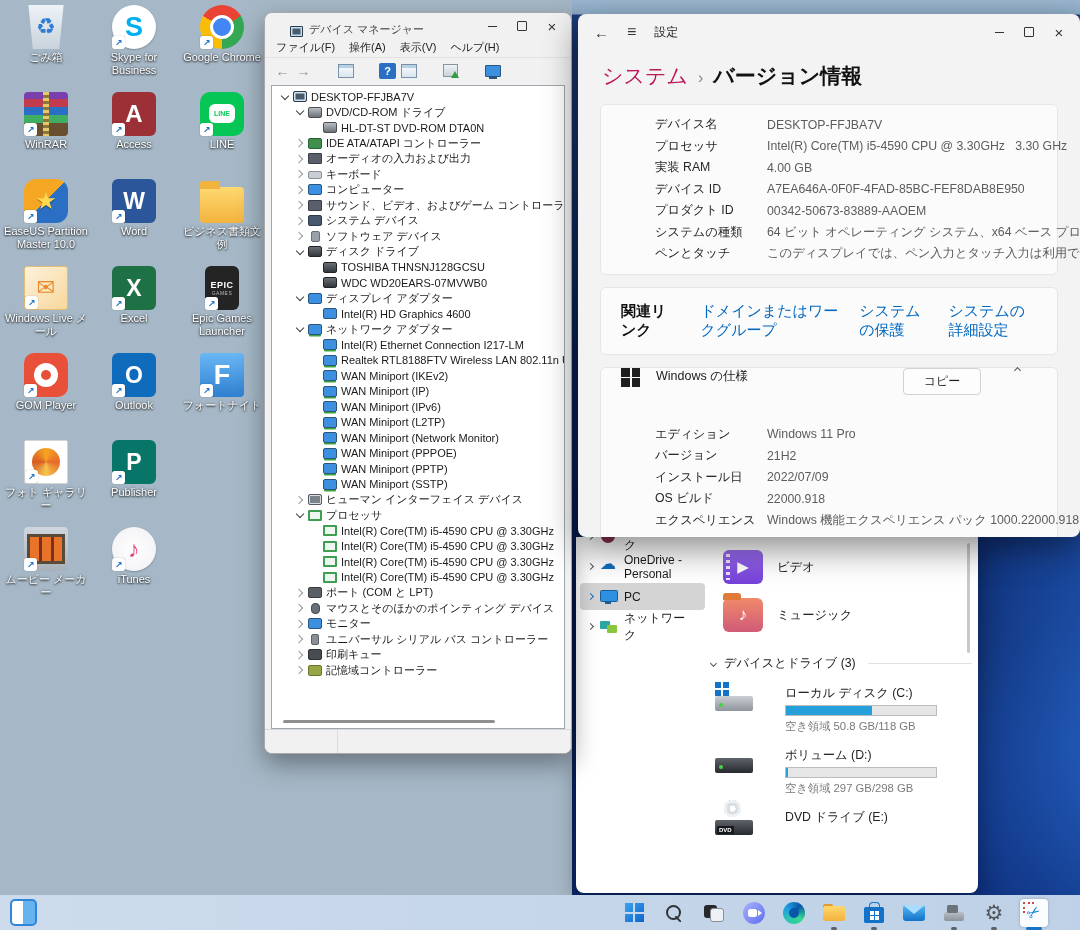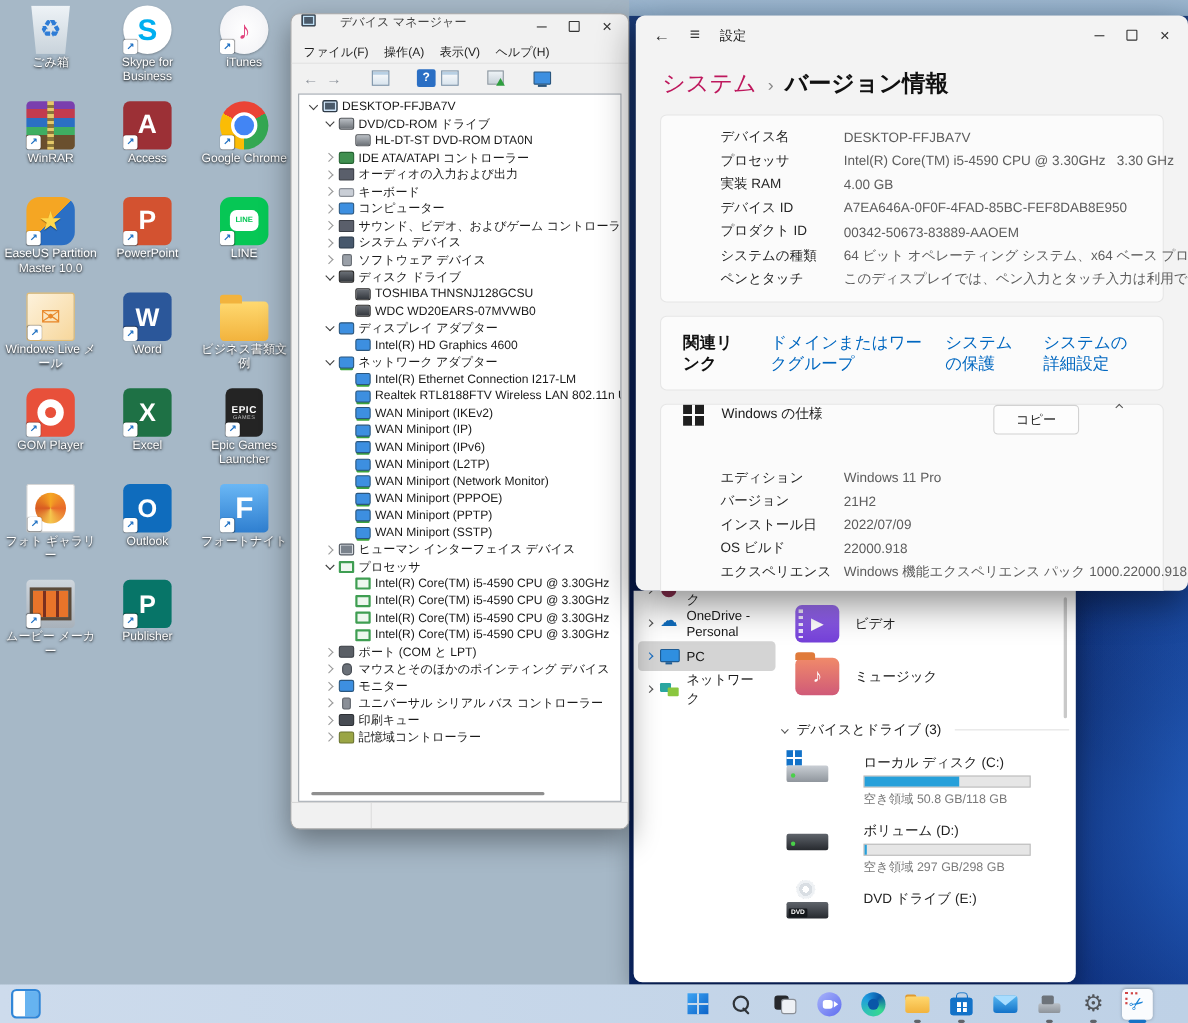--- a/index.html
+++ b/index.html
@@ -69,21 +69,21 @@
 .wc{width:30px;height:22px;display:flex;align-items:center;justify-content:center}
 .wc.min::before{content:"";width:9px;height:1px;background:#333}
 .wc.max::before{content:"";width:8px;height:8px;border:1px solid #333;border-radius:1px}
 .wc.close::before{content:"\00D7";font-size:15px;color:#333;line-height:1}
 .chev{display:inline-block;width:5px;height:5px;border-right:1.4px solid #555;border-bottom:1.4px solid #555}
 .chev.up{transform:rotate(-135deg)}
 .chev.down{transform:rotate(45deg)}
 
 
 .dm{position:absolute;left:264px;top:12px;width:308px;height:742px;background:#f1f1f1;border:1px solid #a9a9a9;border-radius:8px;box-shadow:0 10px 26px rgba(0,0,0,.38);overflow:hidden;z-index:4}
-.dm-title{height:24px;display:flex;align-items:flex-start;padding:0 4px 0 9px;gap:22px}
+.dm-title{height:24px;display:flex;align-items:flex-end;padding:0 4px 0 25px;gap:6px}
 .dm-appicon{width:13px;height:11px;background:#4a5a6a;border:1px solid #2e3a46;border-radius:1px;box-shadow:inset 0 0 0 1.5px #bfe0f5}
 .dm-title .t{font-size:11px;color:#444}
 .dm-menu{height:21px;display:flex;align-items:center;padding:0 4px;border-bottom:1px solid #e2e2e2}
 .dm-menu span{font-size:11px;color:#1f1f1f;padding:2px 7px}
 .dm-toolbar{height:25px;display:flex;align-items:center;gap:4px;padding:0 9px}
 .tbi{width:17px;height:16px;display:flex;align-items:center;justify-content:center;border-radius:2px;font-size:12px;position:relative}
 .tbi.back::before,.tbi.forward::before{content:"\2190";font-weight:bold;color:#8a9098;font-size:14px}
 .tbi.forward::before{content:"\2192"}
 .tbi.grid::before,.tbi.list::before{content:"";width:14px;height:12px;background:linear-gradient(#fdfdfd,#d8e4ee);border:1px solid #7a92a8;box-shadow:inset 0 3px 0 #b8d0e4}
 .tbi.help{background:#2b6fc4;border-radius:2px}
@@ -291,26 +291,20 @@
       <div class="dlabel">Skype for Business</div>
     </div>
 
     <div class="dcell">
       <div class="di access">
         <span class="sc"></span>
       </div>
       <div class="dlabel">Access</div>
     </div>
 
-    <div class="dcell">
-      <div class="di powerpoint">
-        <span class="sc"></span>
-      </div>
-      <div class="dlabel">PowerPoint</div>
-    </div>
 
     <div class="dcell">
       <div class="di word">
         <span class="sc"></span>
       </div>
       <div class="dlabel">Word</div>
     </div>
 
     <div class="dcell">
       <div class="di excel">

